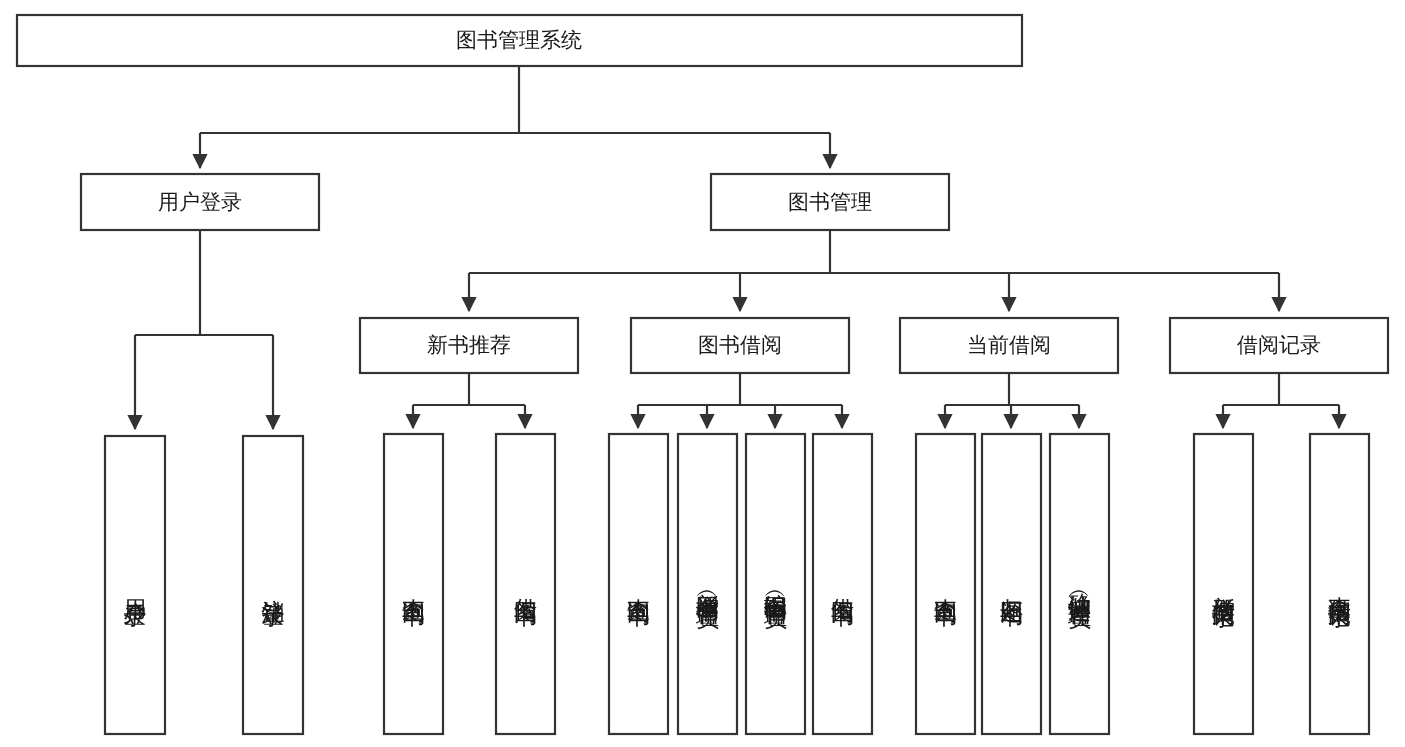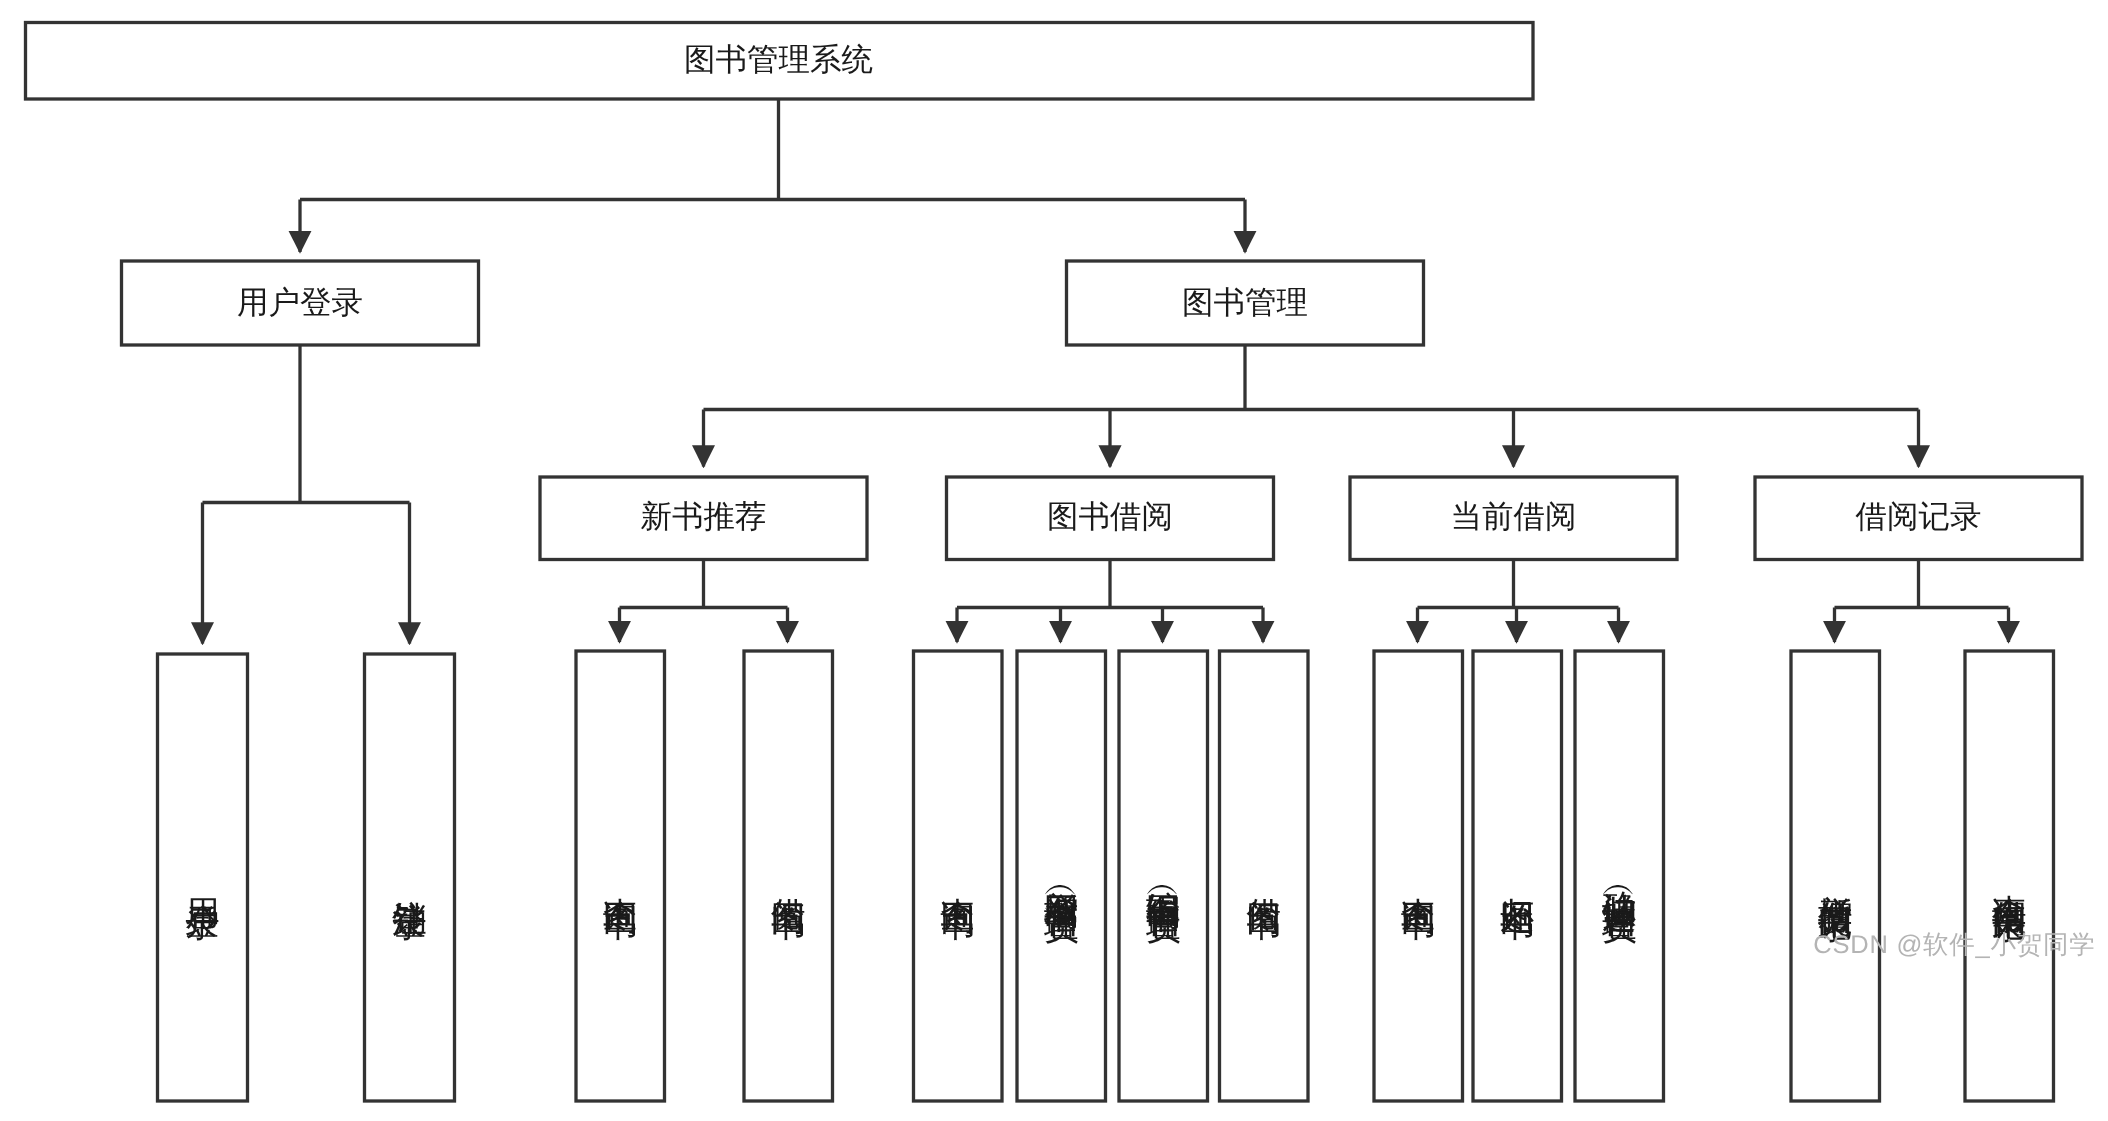--- a/index.html
+++ b/index.html
@@ -175,15 +175,14 @@
   <div class="label-vertical" style="left:746px; top:434px; width:59px; height:300px;">编辑图书（管理员）</div>
   <div class="label-vertical" style="left:813px; top:434px; width:59px; height:300px;">借阅图书</div>
 
   <div class="label-vertical" style="left:916px; top:434px; width:59px; height:300px;">查询图书</div>
   <div class="label-vertical" style="left:982px; top:434px; width:59px; height:300px;">归还图书</div>
   <div class="label-vertical" style="left:1050px; top:434px; width:59px; height:300px;">确认归还（管理员）</div>
 
   <div class="label-vertical" style="left:1194px; top:434px; width:59px; height:300px;">新增借阅记录</div>
   <div class="label-vertical" style="left:1310px; top:434px; width:59px; height:300px;">查询借阅记录</div>
 
-  <div class="watermark">CSDN @软件_小贺同学</div>
 
 </div>
 
 </body></html>

